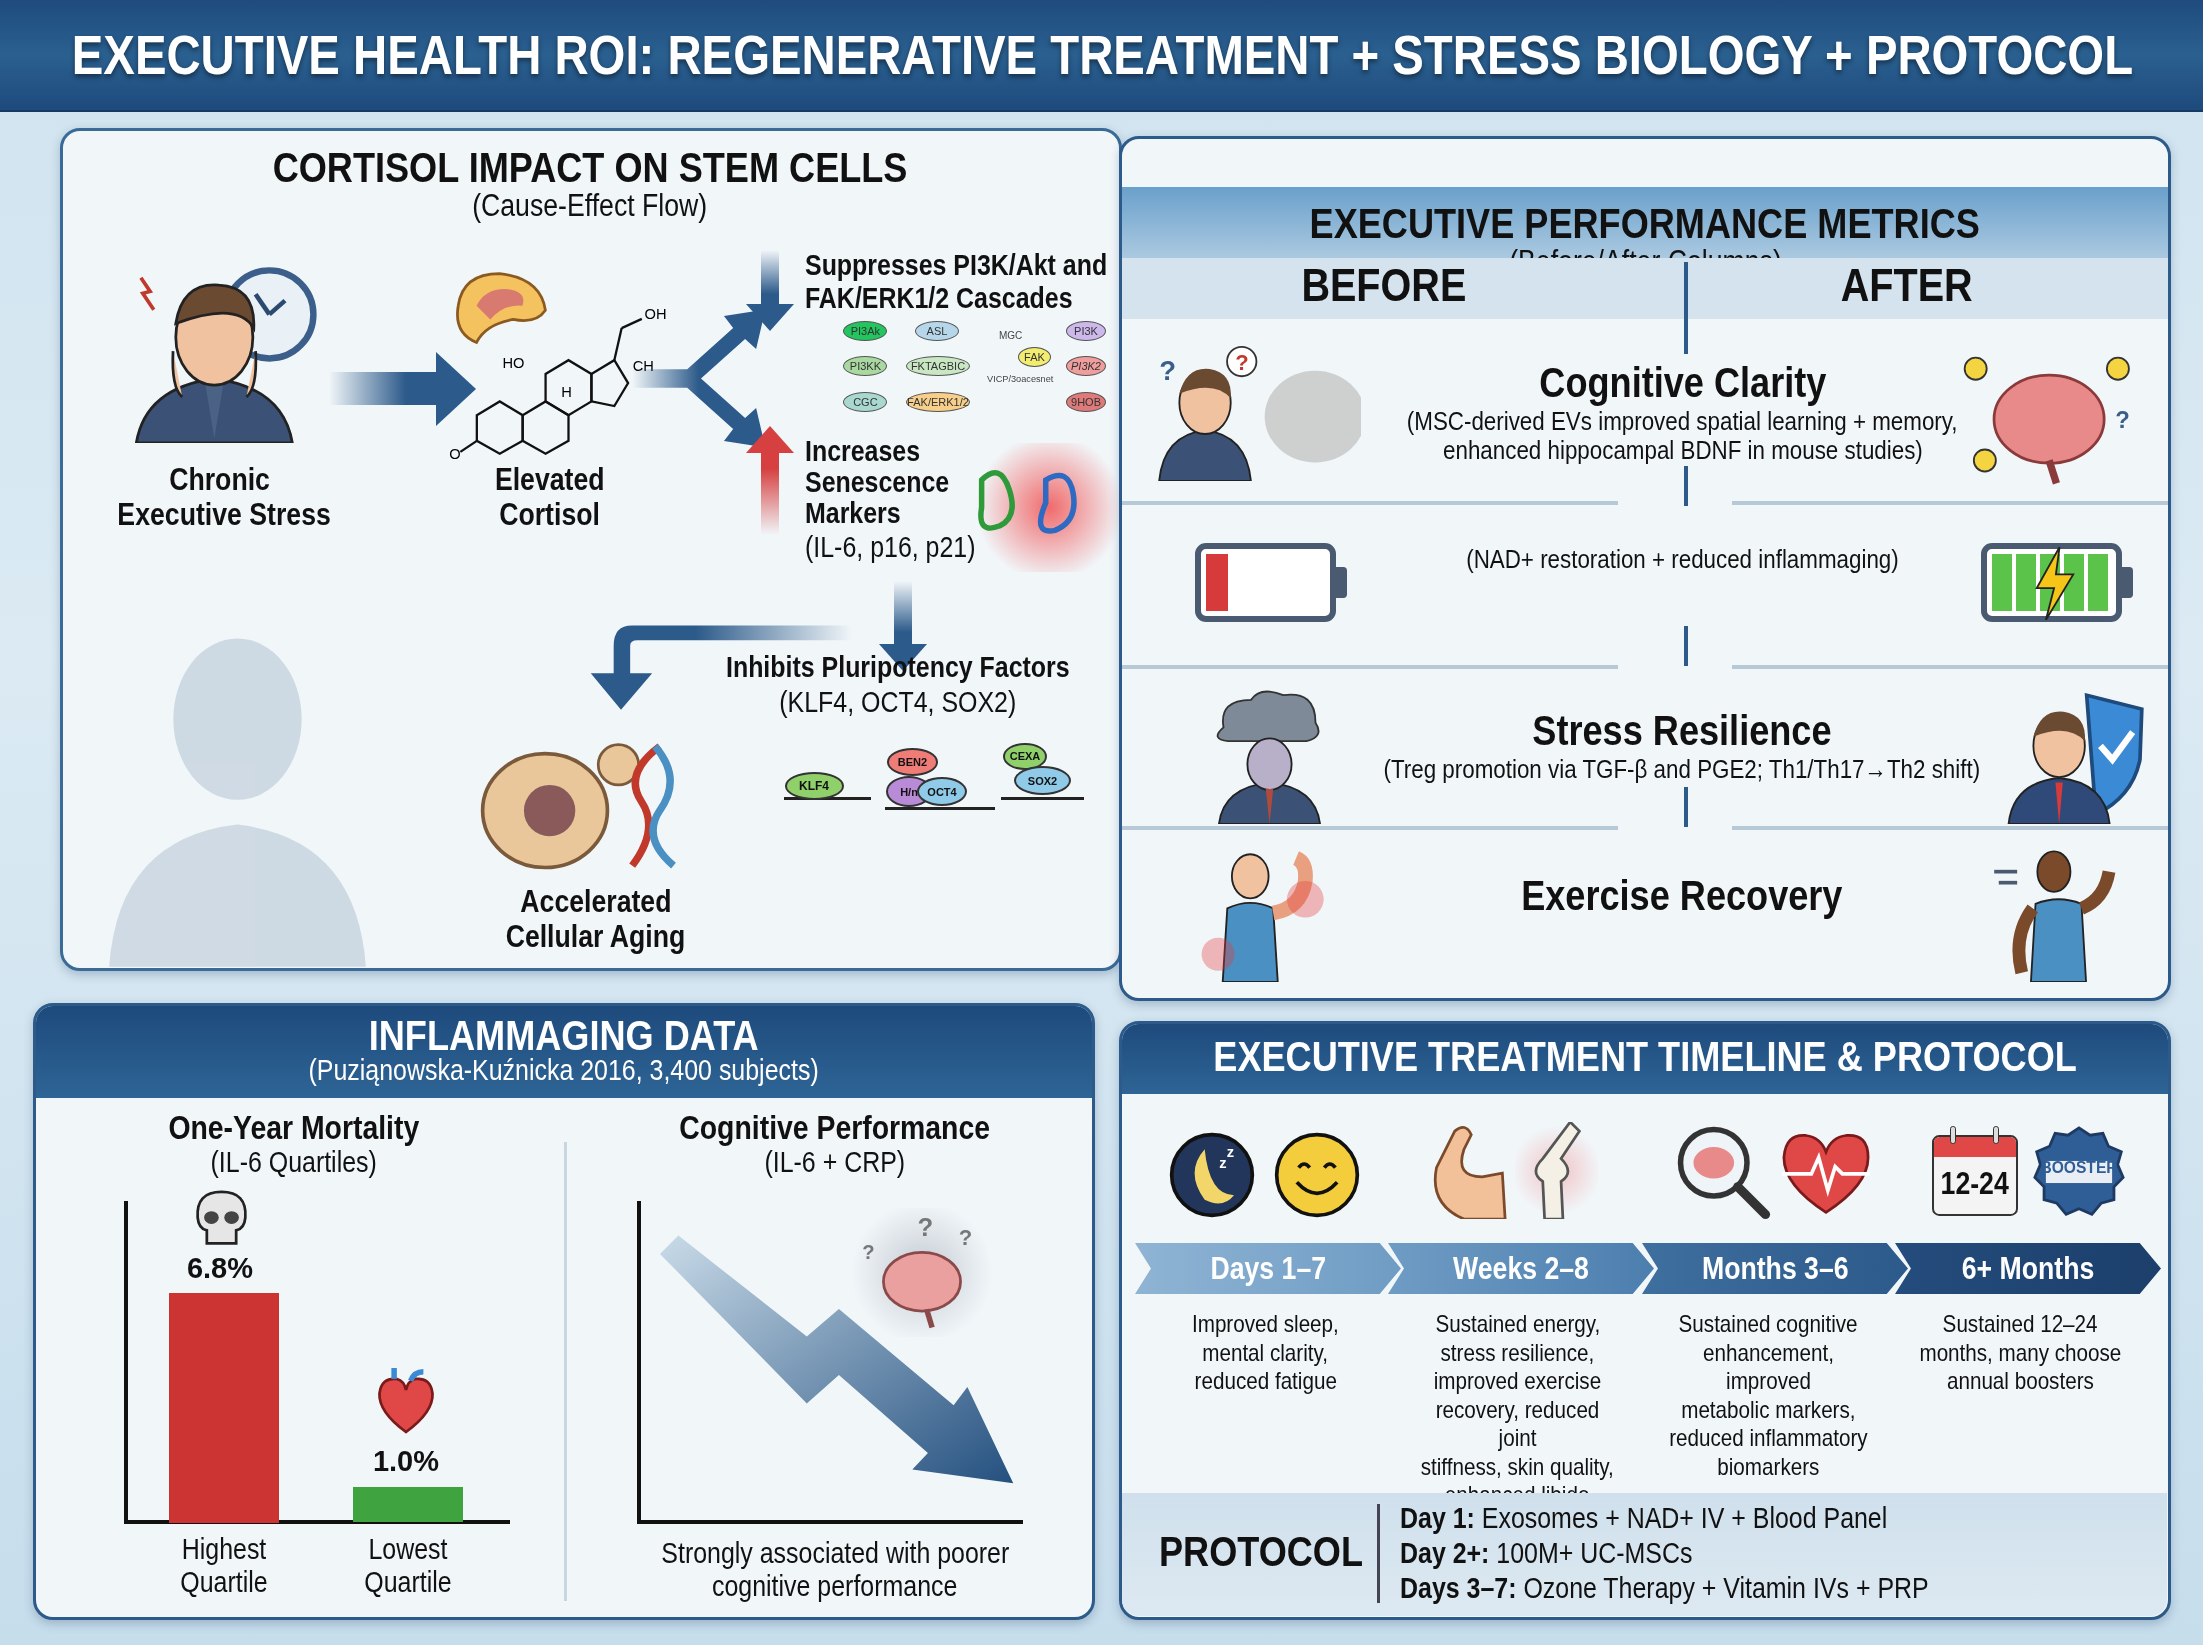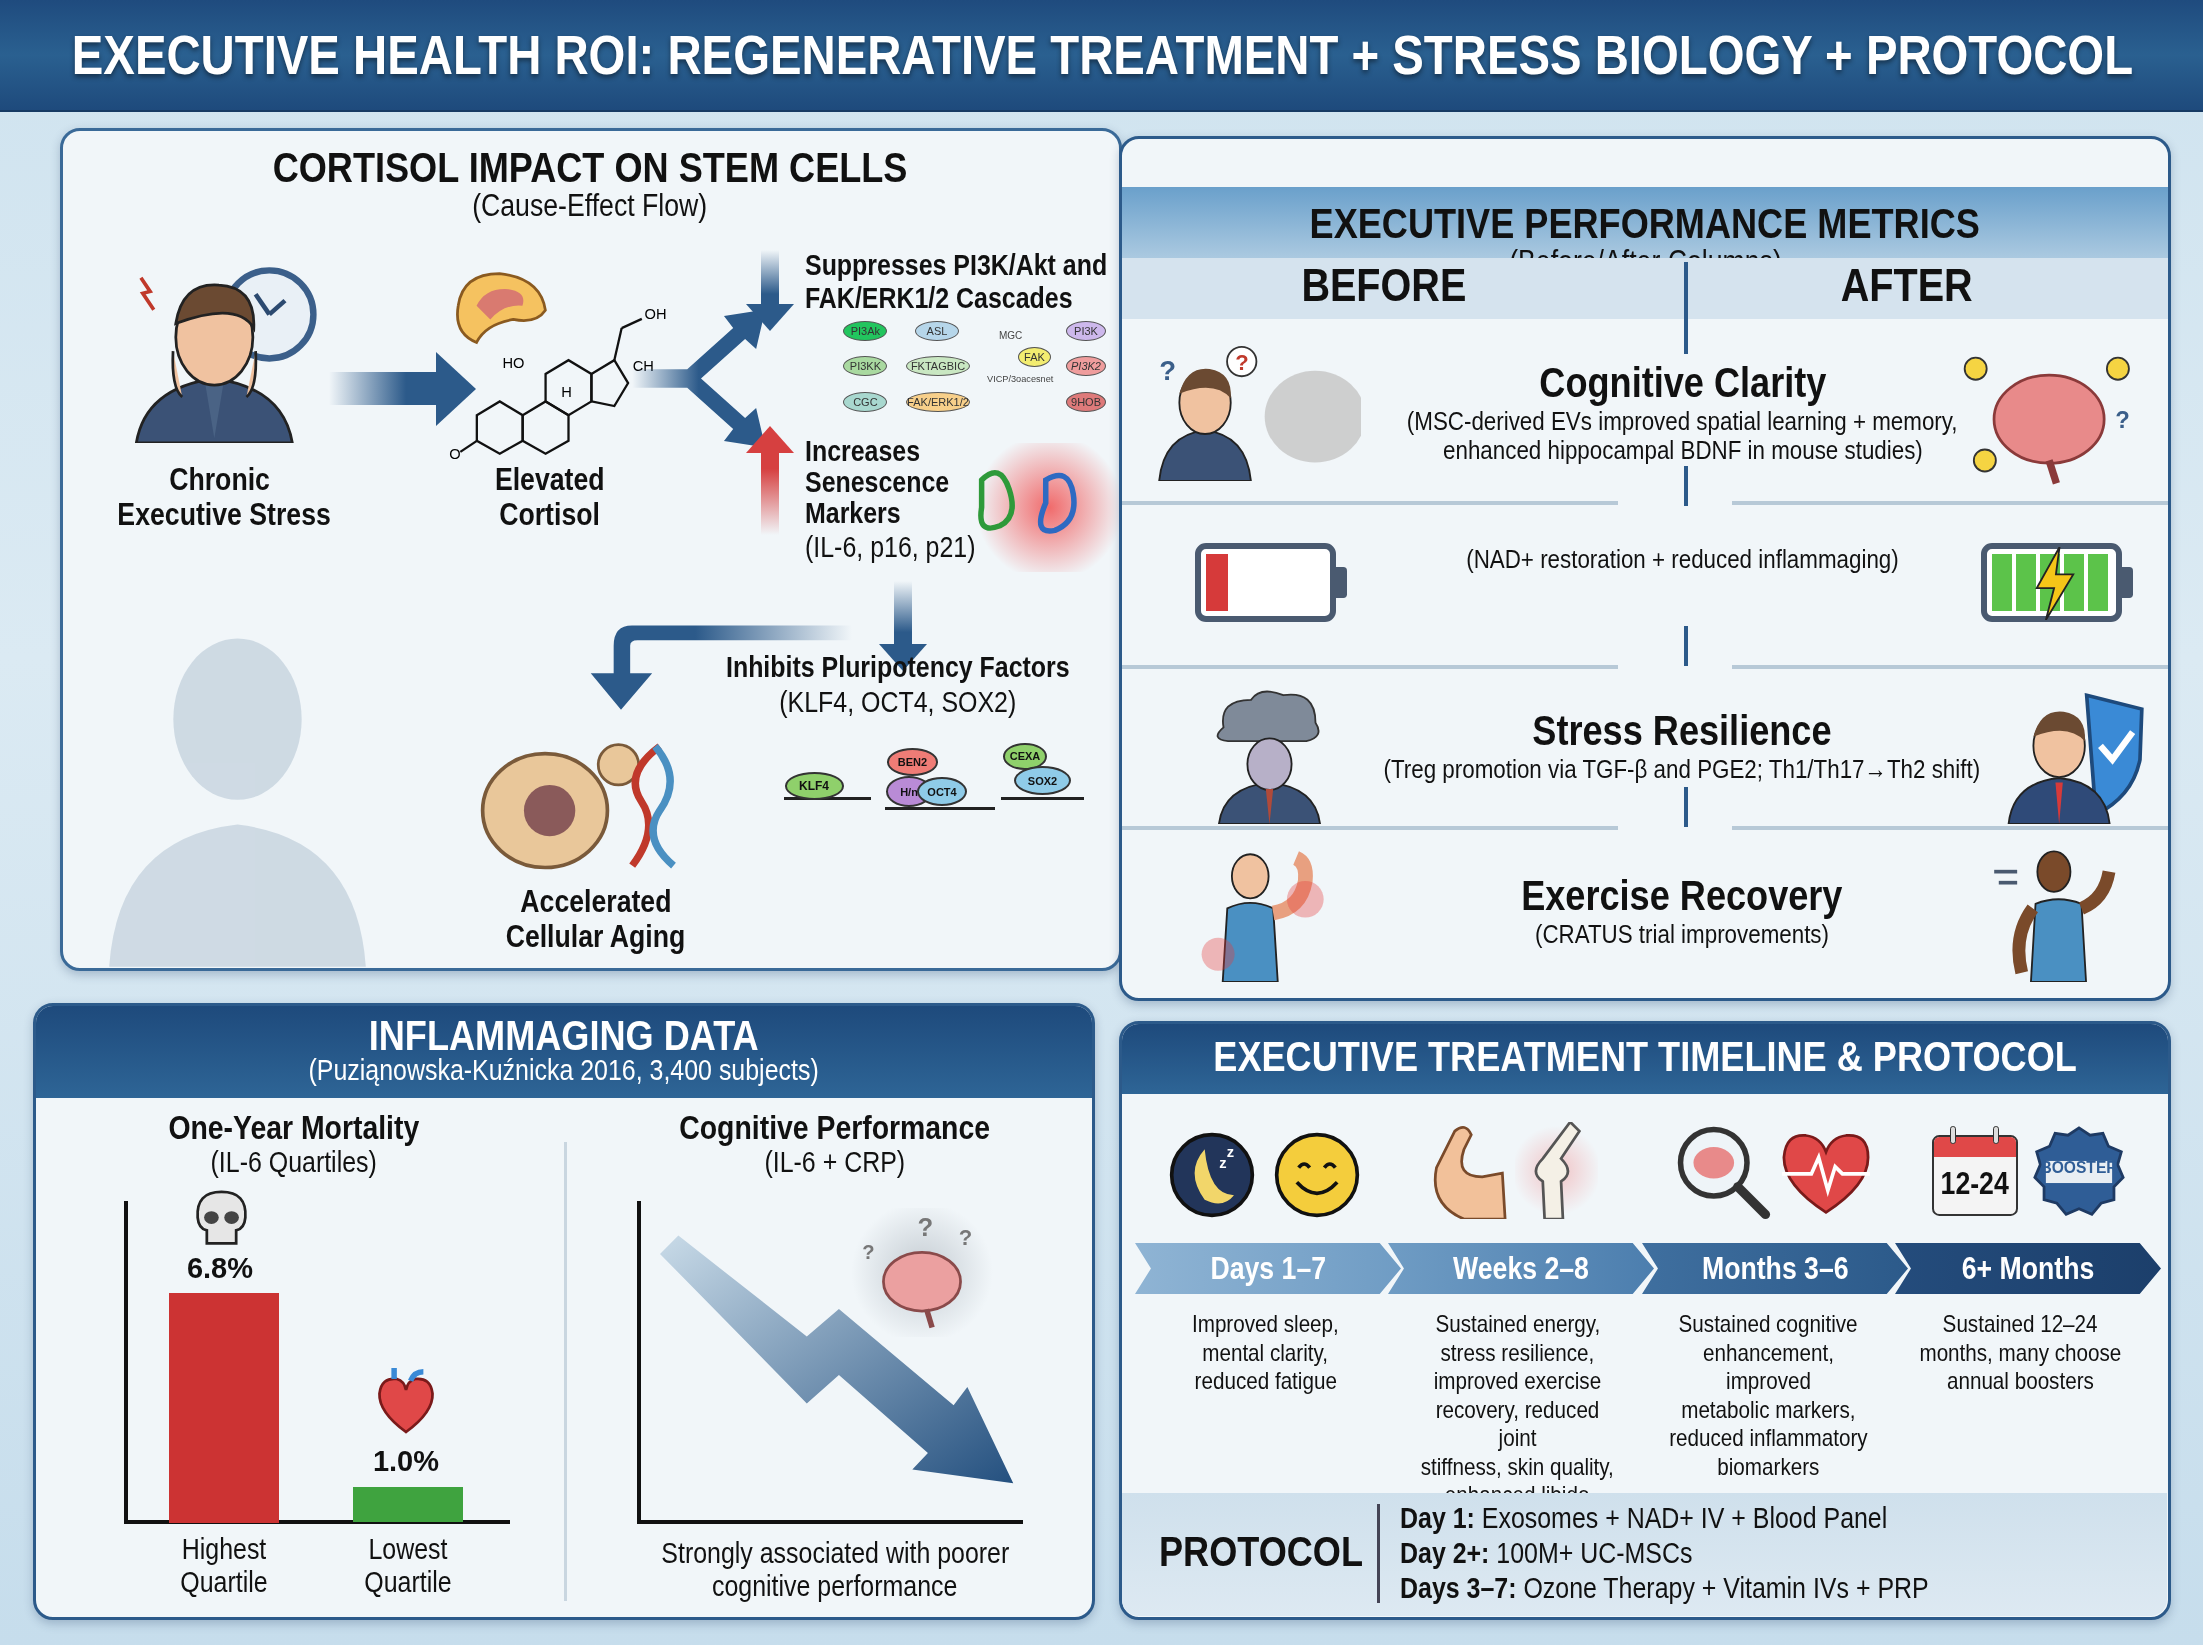--- a/index.html
+++ b/index.html
@@ -346,21 +346,20 @@
     <svg width="156" height="138" viewBox="0 0 170 150">
       <ellipse cx="70" cy="35" rx="20" ry="24" fill="#f0c2a0" stroke="#222" stroke-width="2"></ellipse>
       <path d="M40 150 L45 70 Q70 58 95 70 L100 150Z" fill="#4a90c2" stroke="#222" stroke-width="2"></path>
       <path d="M95 75 Q125 70 130 40 Q132 20 120 15" stroke="#e8a080" stroke-width="16" fill="none"></path>
       <circle cx="130" cy="60" r="20" fill="rgba(230,60,60,.35)"></circle>
       <circle cx="35" cy="120" r="18" fill="rgba(230,60,60,.35)"></circle>
     </svg>
   </div>
   <div class="ab center" style="left:211px; top:733px; width:698px;">
     <div class="metric-title"><span class="cond">Exercise Recovery</span></div>
-    <div class="metric-desc" style="line-height:29px;"><span class="cond">(CRATUS trial improvements)</span></div>
   </div>
   <div class="ab" style="left:863px; top:705px; width:147px; height:138px;">
     <svg width="147" height="138" viewBox="0 0 160 150">
       <line x1="10" y1="30" x2="35" y2="30" stroke="#4a5a70" stroke-width="4"></line>
       <line x1="15" y1="42" x2="35" y2="42" stroke="#4a5a70" stroke-width="4"></line>
       <ellipse cx="75" cy="30" rx="18" ry="22" fill="#7a4a2a" stroke="#222" stroke-width="2"></ellipse>
       <path d="M50 150 L55 65 Q80 55 105 65 L110 150Z" fill="#4a90c2" stroke="#222" stroke-width="2"></path>
       <path d="M105 70 Q130 60 135 30" stroke="#7a4a2a" stroke-width="14" fill="none"></path>
       <path d="M52 70 Q30 100 40 140" stroke="#7a4a2a" stroke-width="14" fill="none"></path>
     </svg>

